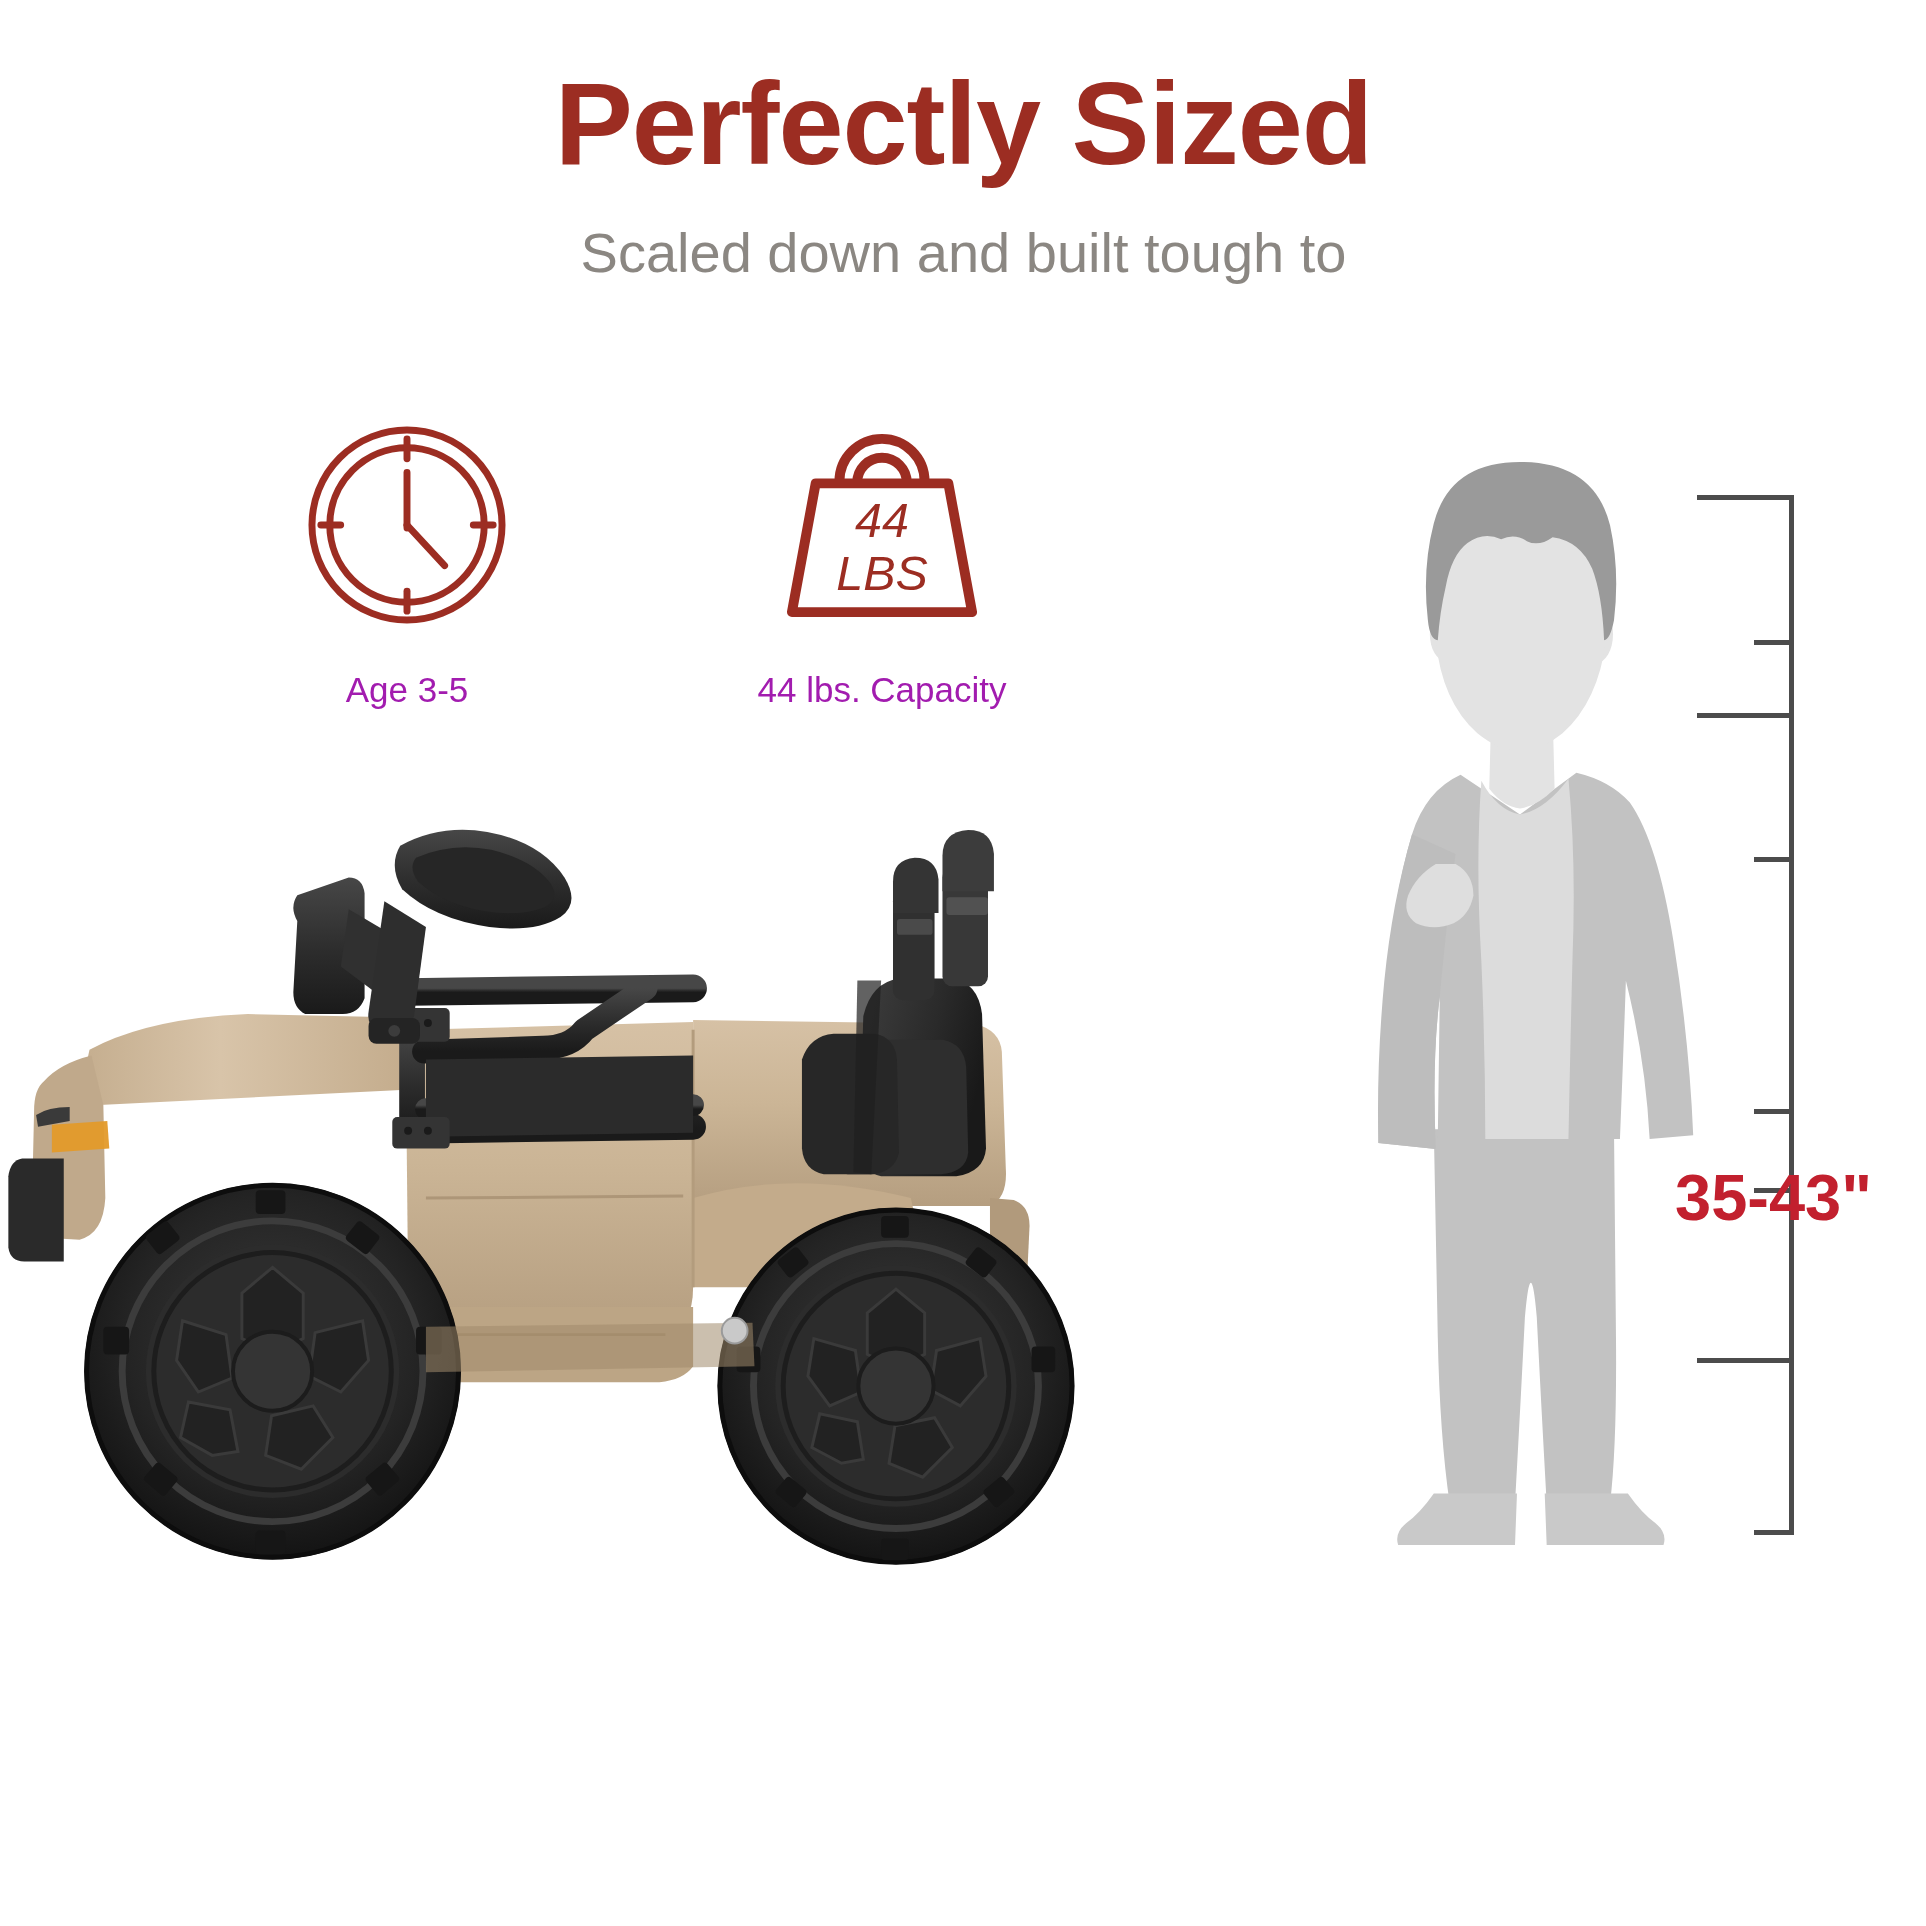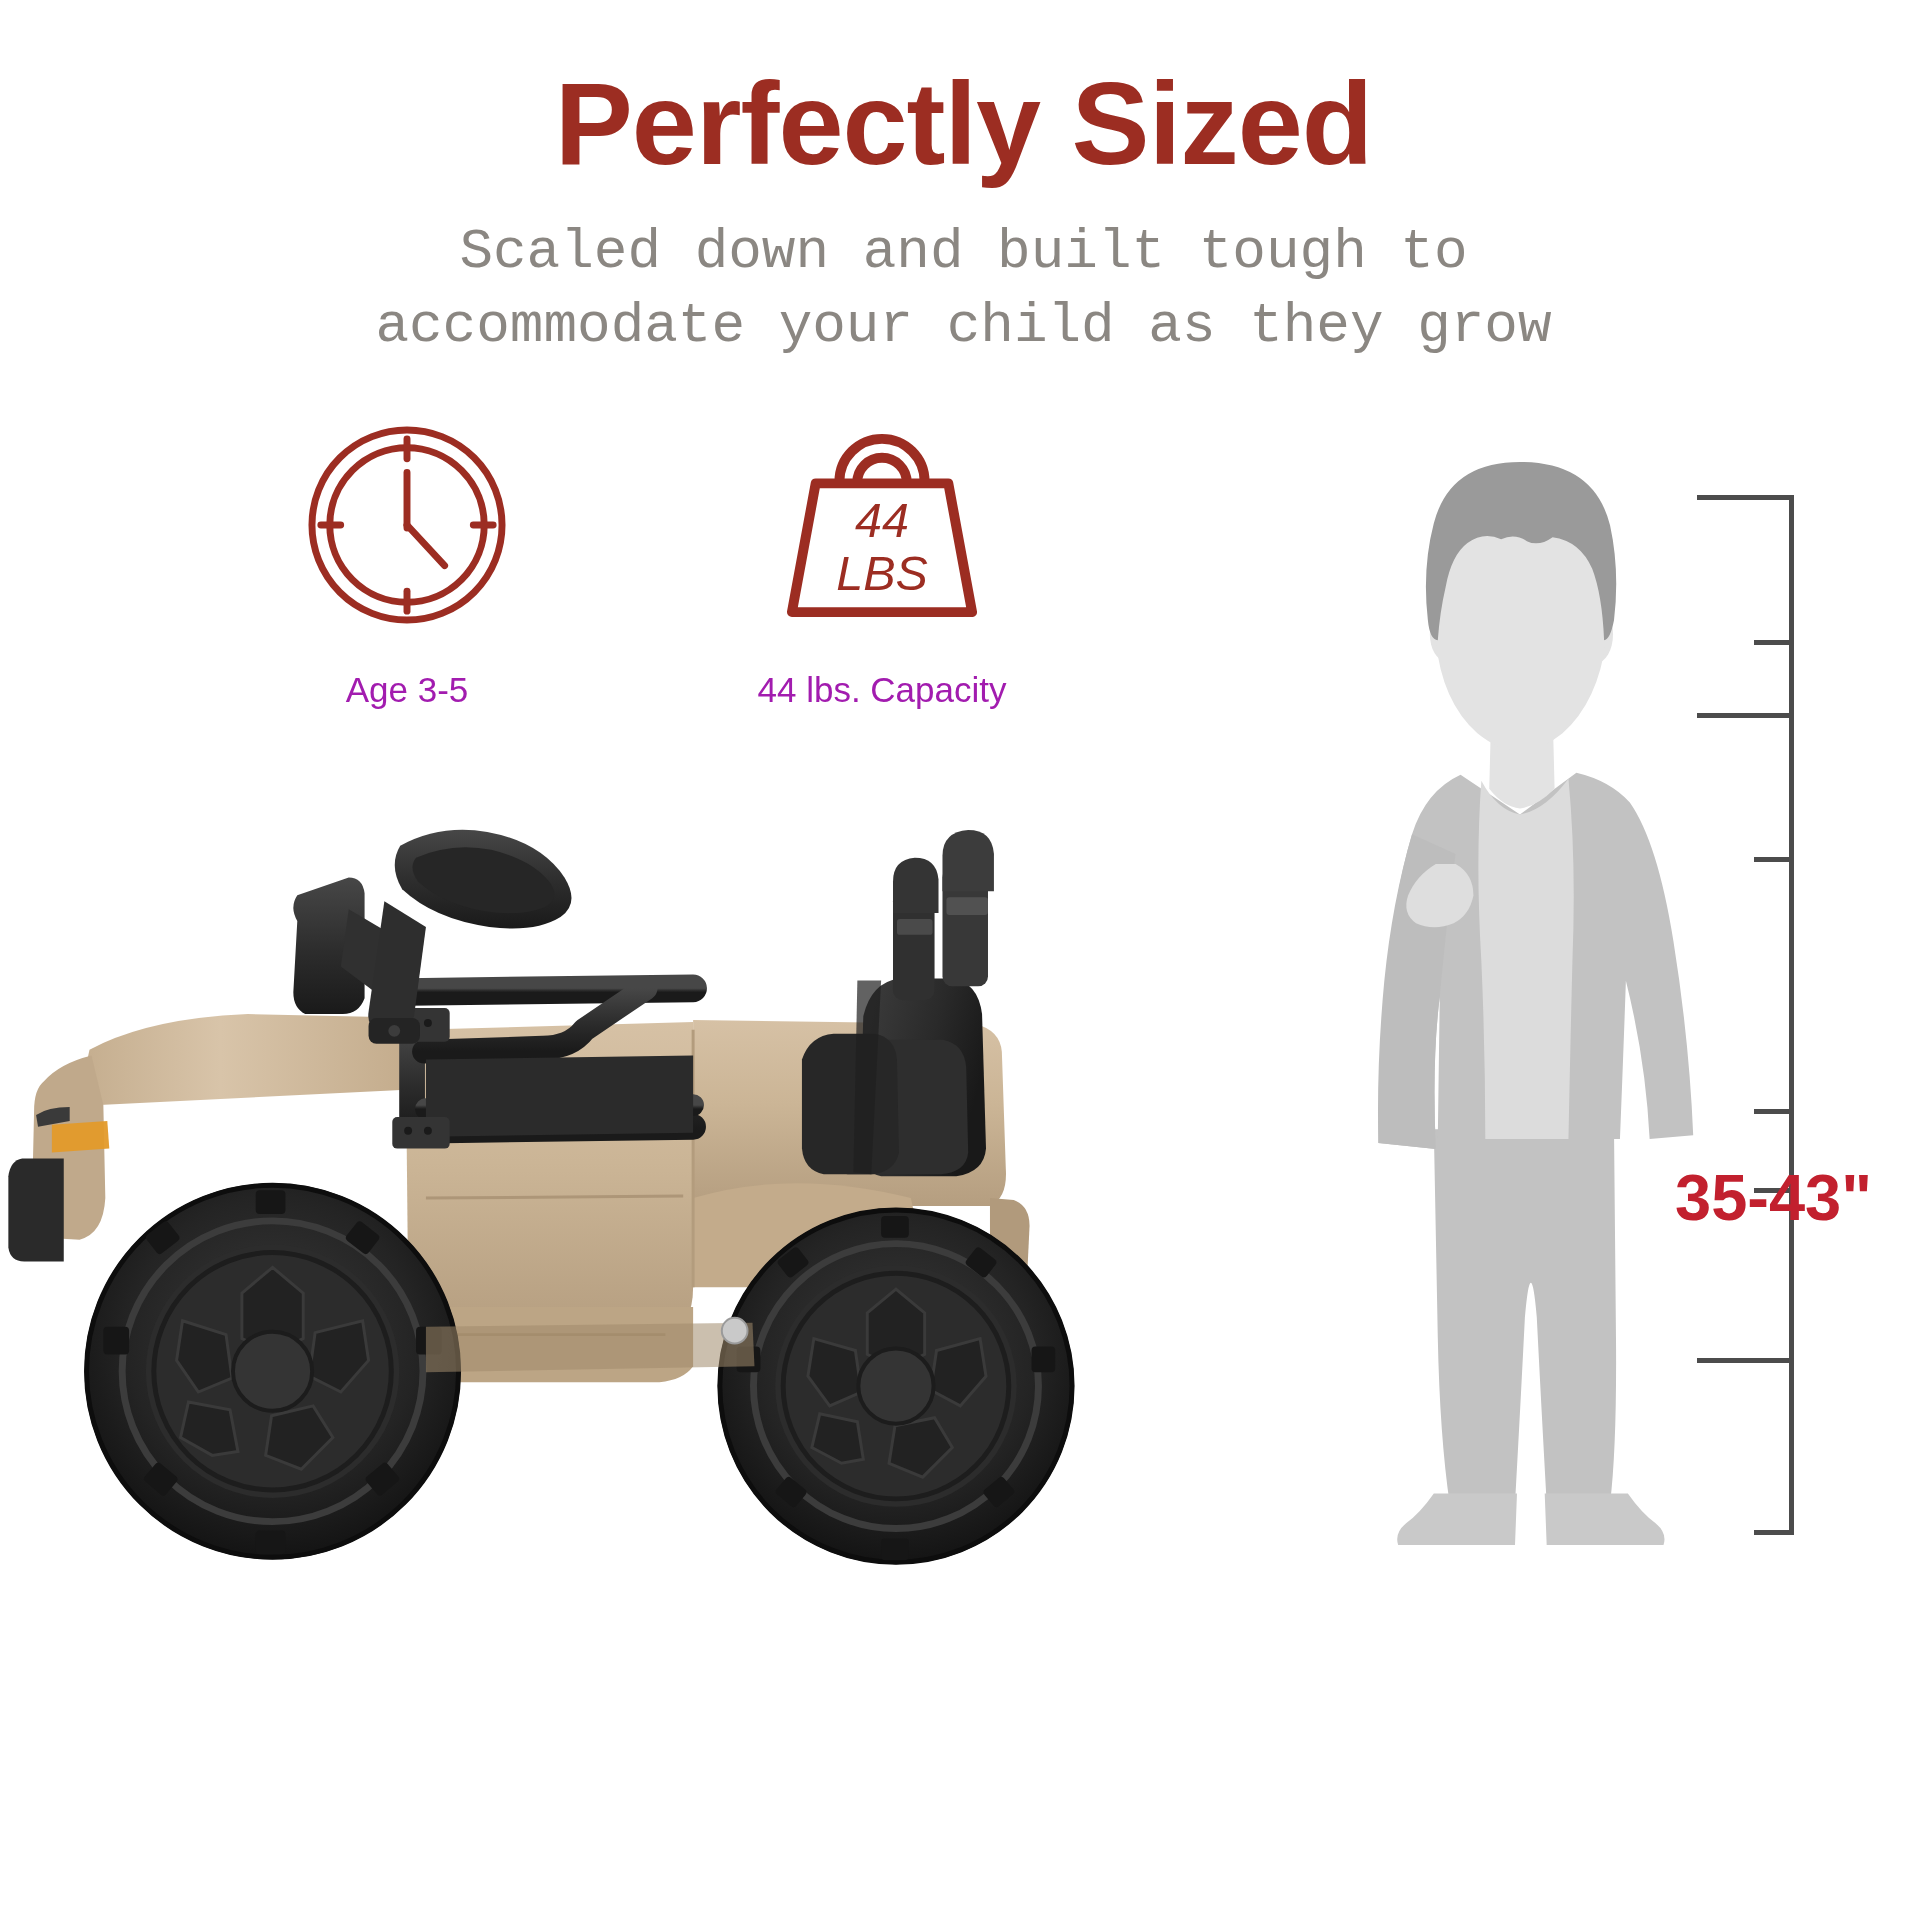--- a/index.html
+++ b/index.html
@@ -35,21 +35,21 @@
     line-height: 1.0;
     margin: 8px;
   }
   .subtitle {
     margin-top: 34px;
     font-size: 56px;
     font-weight: 300;
     color: #8b8782;
     line-height: 1.32;
   }
-  .subtitle div { display: block; font-family: Liberation Mono, monospace; }
+  .subtitle div { display: block; }
 
   
   .features {
     position: absolute;
     left: 139px;
     top: 426px;
     width: 1079px;
   }
   .feature {
     position: absolute;
@@ -130,21 +130,20 @@
 </style>
 </head>
 <body>
 
 <div id="page">
 
   <div class="header">
     <h1 class="title">Perfectly Sized</h1>
     <div class="subtitle">
       <div>Scaled down and built tough to</div>
-      <div>accommodate your child as they grow</div>
     </div>
   </div>
 
   <div class="features">
 
     <div class="feature f0">
       <div class="feature-icon">
         <svg width="198" height="198" viewBox="0 0 200 200" aria-hidden="true">
           <g fill="none" stroke="#9c2d22" stroke-linecap="round">
             <circle cx="100" cy="100" r="96" stroke-width="7"></circle>

